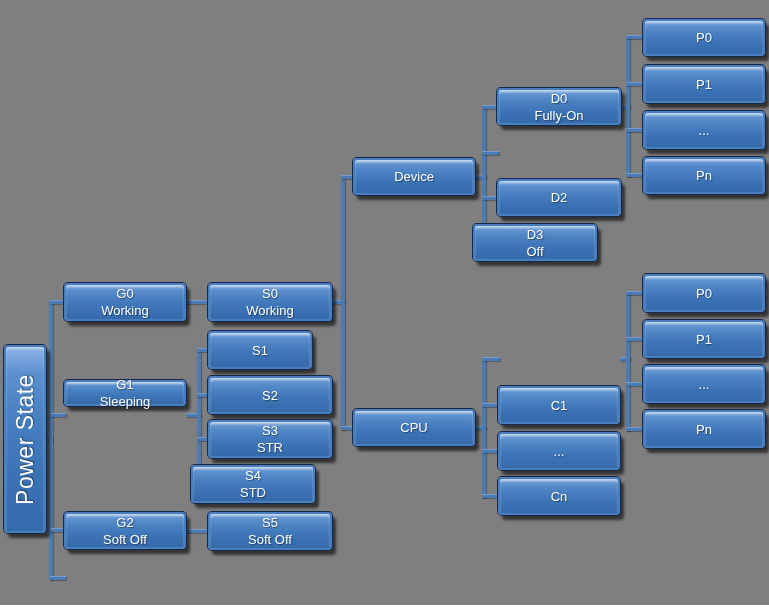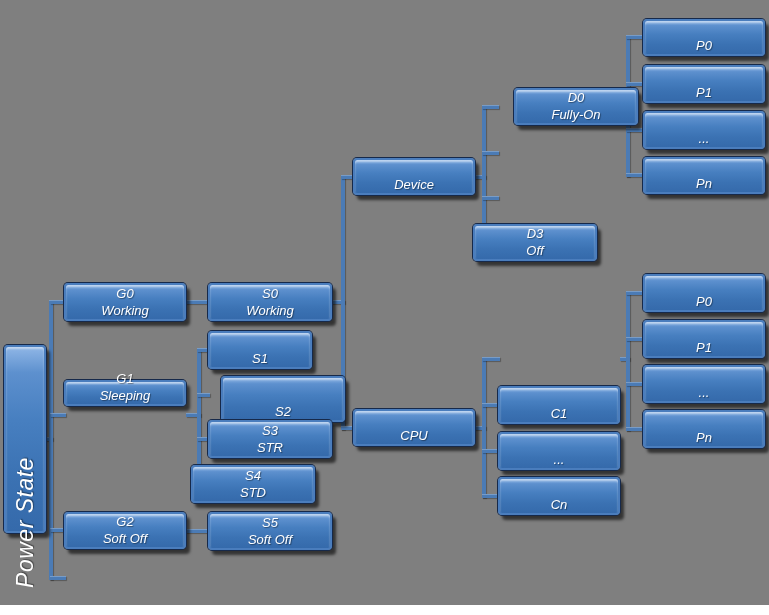--- a/index.html
+++ b/index.html
@@ -35,25 +35,24 @@
   .v{width:4px;}
   
   .box{
     position:absolute;
     box-sizing:border-box;
     z-index:2;
     border:2px solid var(--box-border);
     border-radius:4px;
     background:linear-gradient(180deg,#8fb6e6 0%,#5d90ce 14%,#477fc0 40%,#3b72b3 70%,#356aab 100%);
     box-shadow:0 0 0 1px var(--box-edge), 4px 5px 3px rgba(0,0,0,0.60), inset 0 2px 2px rgba(255,255,255,0.45);
-    display:flex;flex-direction:column;align-items:center;justify-content:flex-end;
+    display:flex;flex-direction:column;align-items:center;justify-content:center;
     color:var(--text);
     font-size:13px;line-height:17px;
     text-shadow:1px 1px 1px rgba(0,0,0,0.40);
-    font-style:italic;
   }
   .box span{white-space:pre;}
   .root-box span{
     transform:rotate(-90deg);
     font-size:23px;
     letter-spacing:0.5px;
     white-space:nowrap;
   }
 </style>
 </head>
@@ -127,21 +126,21 @@
     <span>Soft Off</span>
   </div>
 
   <div class="box" style="left:208px;top:283px;width:124px;height:38px">
     <span>S0</span>
     <span>Working</span>
   </div>
   <div class="box" style="left:208px;top:331px;width:104px;height:38px">
     <span>S1</span>
   </div>
-  <div class="box" style="left:221px;top:376px;width:124px;height:46px">
+  <div class="box" style="left:208px;top:376px;width:124px;height:38px">
     <span>S2</span>
   </div>
   <div class="box" style="left:208px;top:420px;width:124px;height:38px">
     <span>S3</span>
     <span>STR</span>
   </div>
   <div class="box" style="left:191px;top:465px;width:124px;height:38px">
     <span>S4</span>
     <span>STD</span>
   </div>
@@ -150,23 +149,26 @@
     <span>Soft Off</span>
   </div>
 
   <div class="box" style="left:353px;top:409px;width:122px;height:37px">
     <span>CPU</span>
   </div>
   <div class="box" style="left:353px;top:158px;width:122px;height:37px">
     <span>Device</span>
   </div>
 
-  <div class="box" style="left:514px;top:88px;width:124px;height:37px">
+  <div class="box" style="left:497px;top:88px;width:124px;height:37px">
     <span>D0</span>
     <span>Fully-On</span>
+  </div>
+  <div class="box" style="left:497px;top:179px;width:124px;height:37px">
+    <span>D2</span>
   </div>
   <div class="box" style="left:473px;top:224px;width:124px;height:37px">
     <span>D3</span>
     <span>Off</span>
   </div>
 
   <div class="box" style="left:498px;top:386px;width:122px;height:38px">
     <span>C1</span>
   </div>
   <div class="box" style="left:498px;top:432px;width:122px;height:38px">

